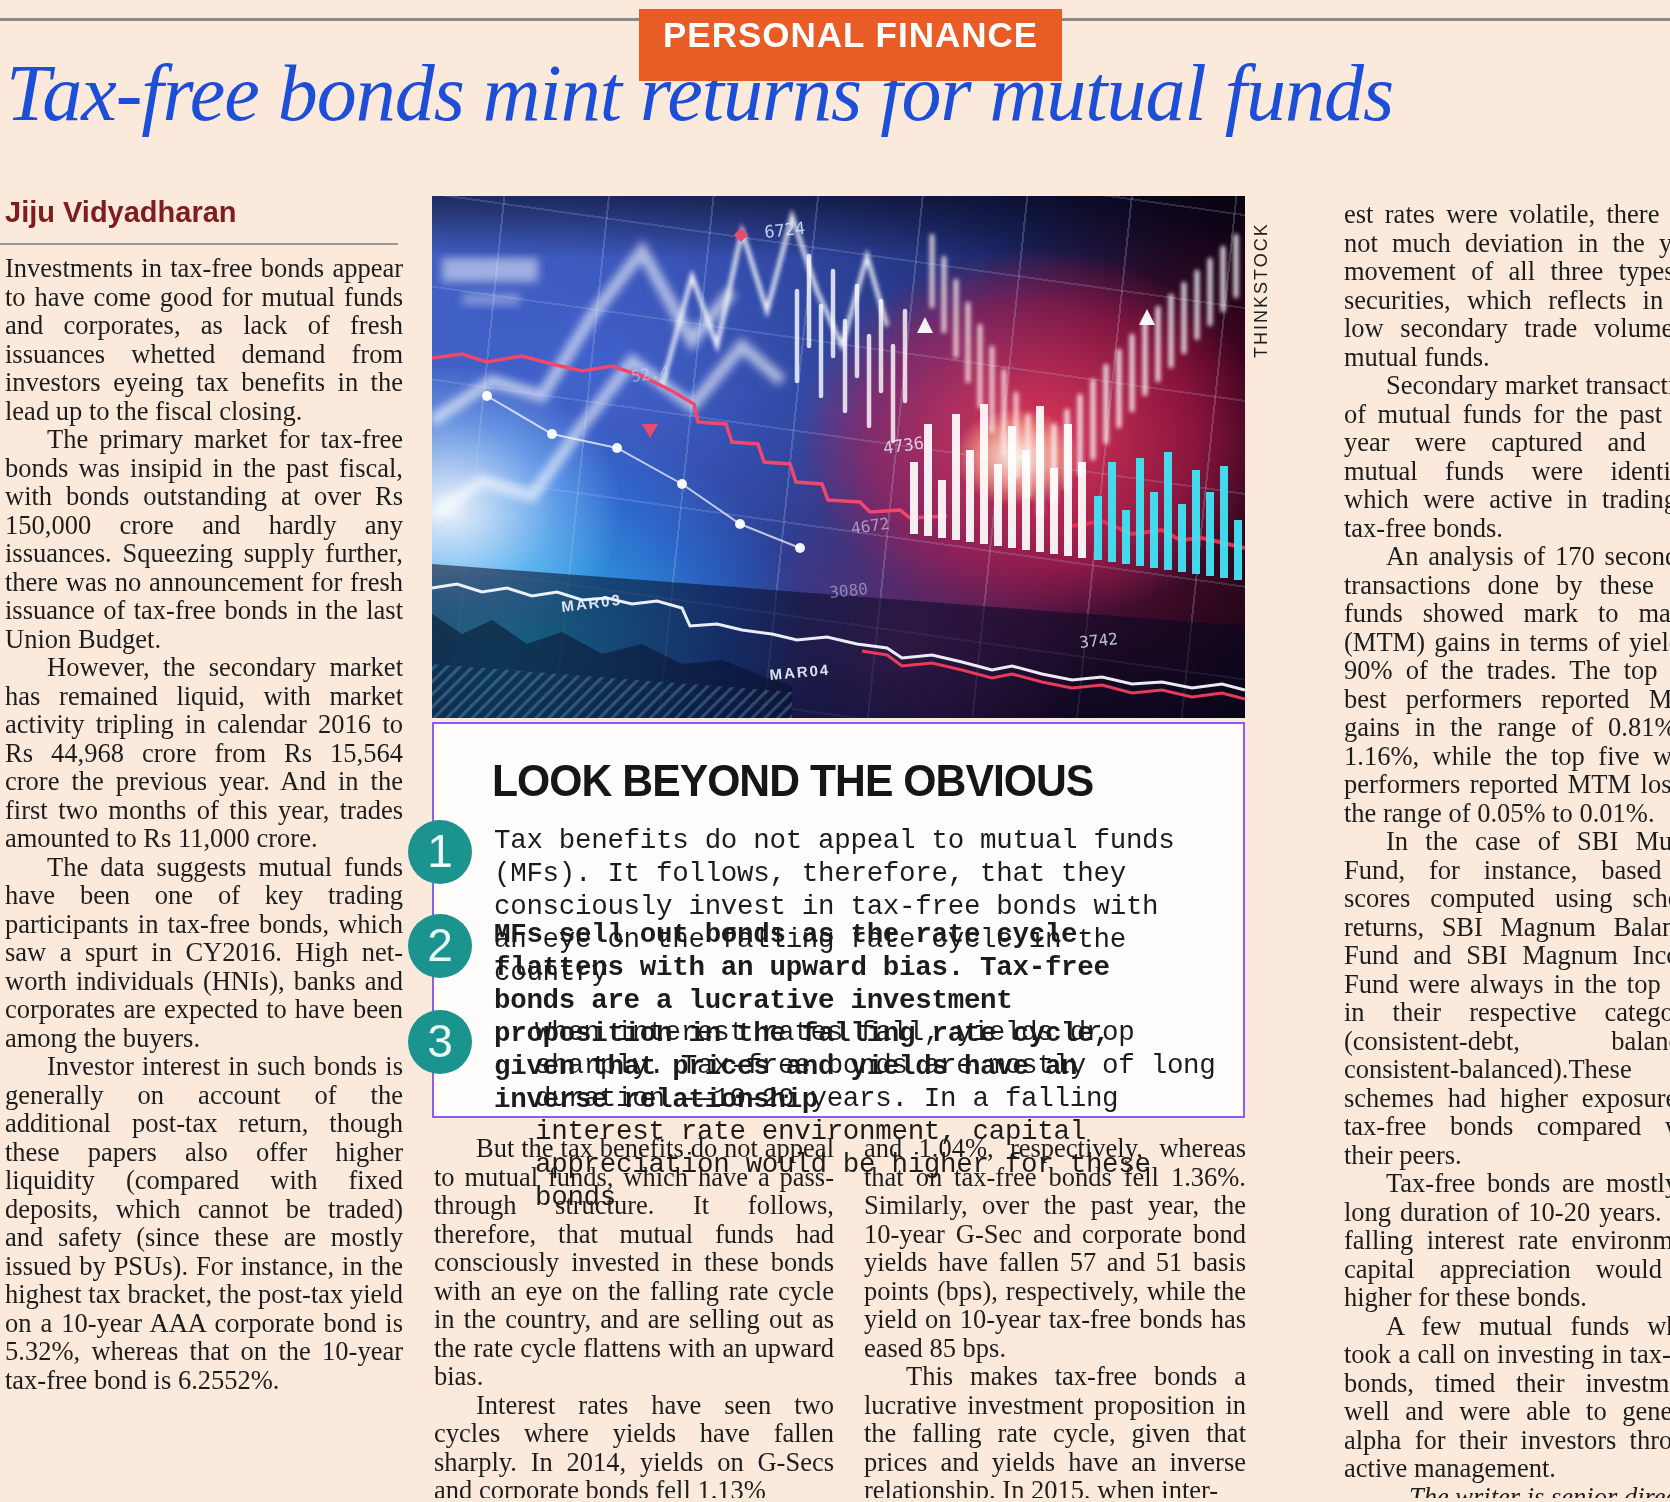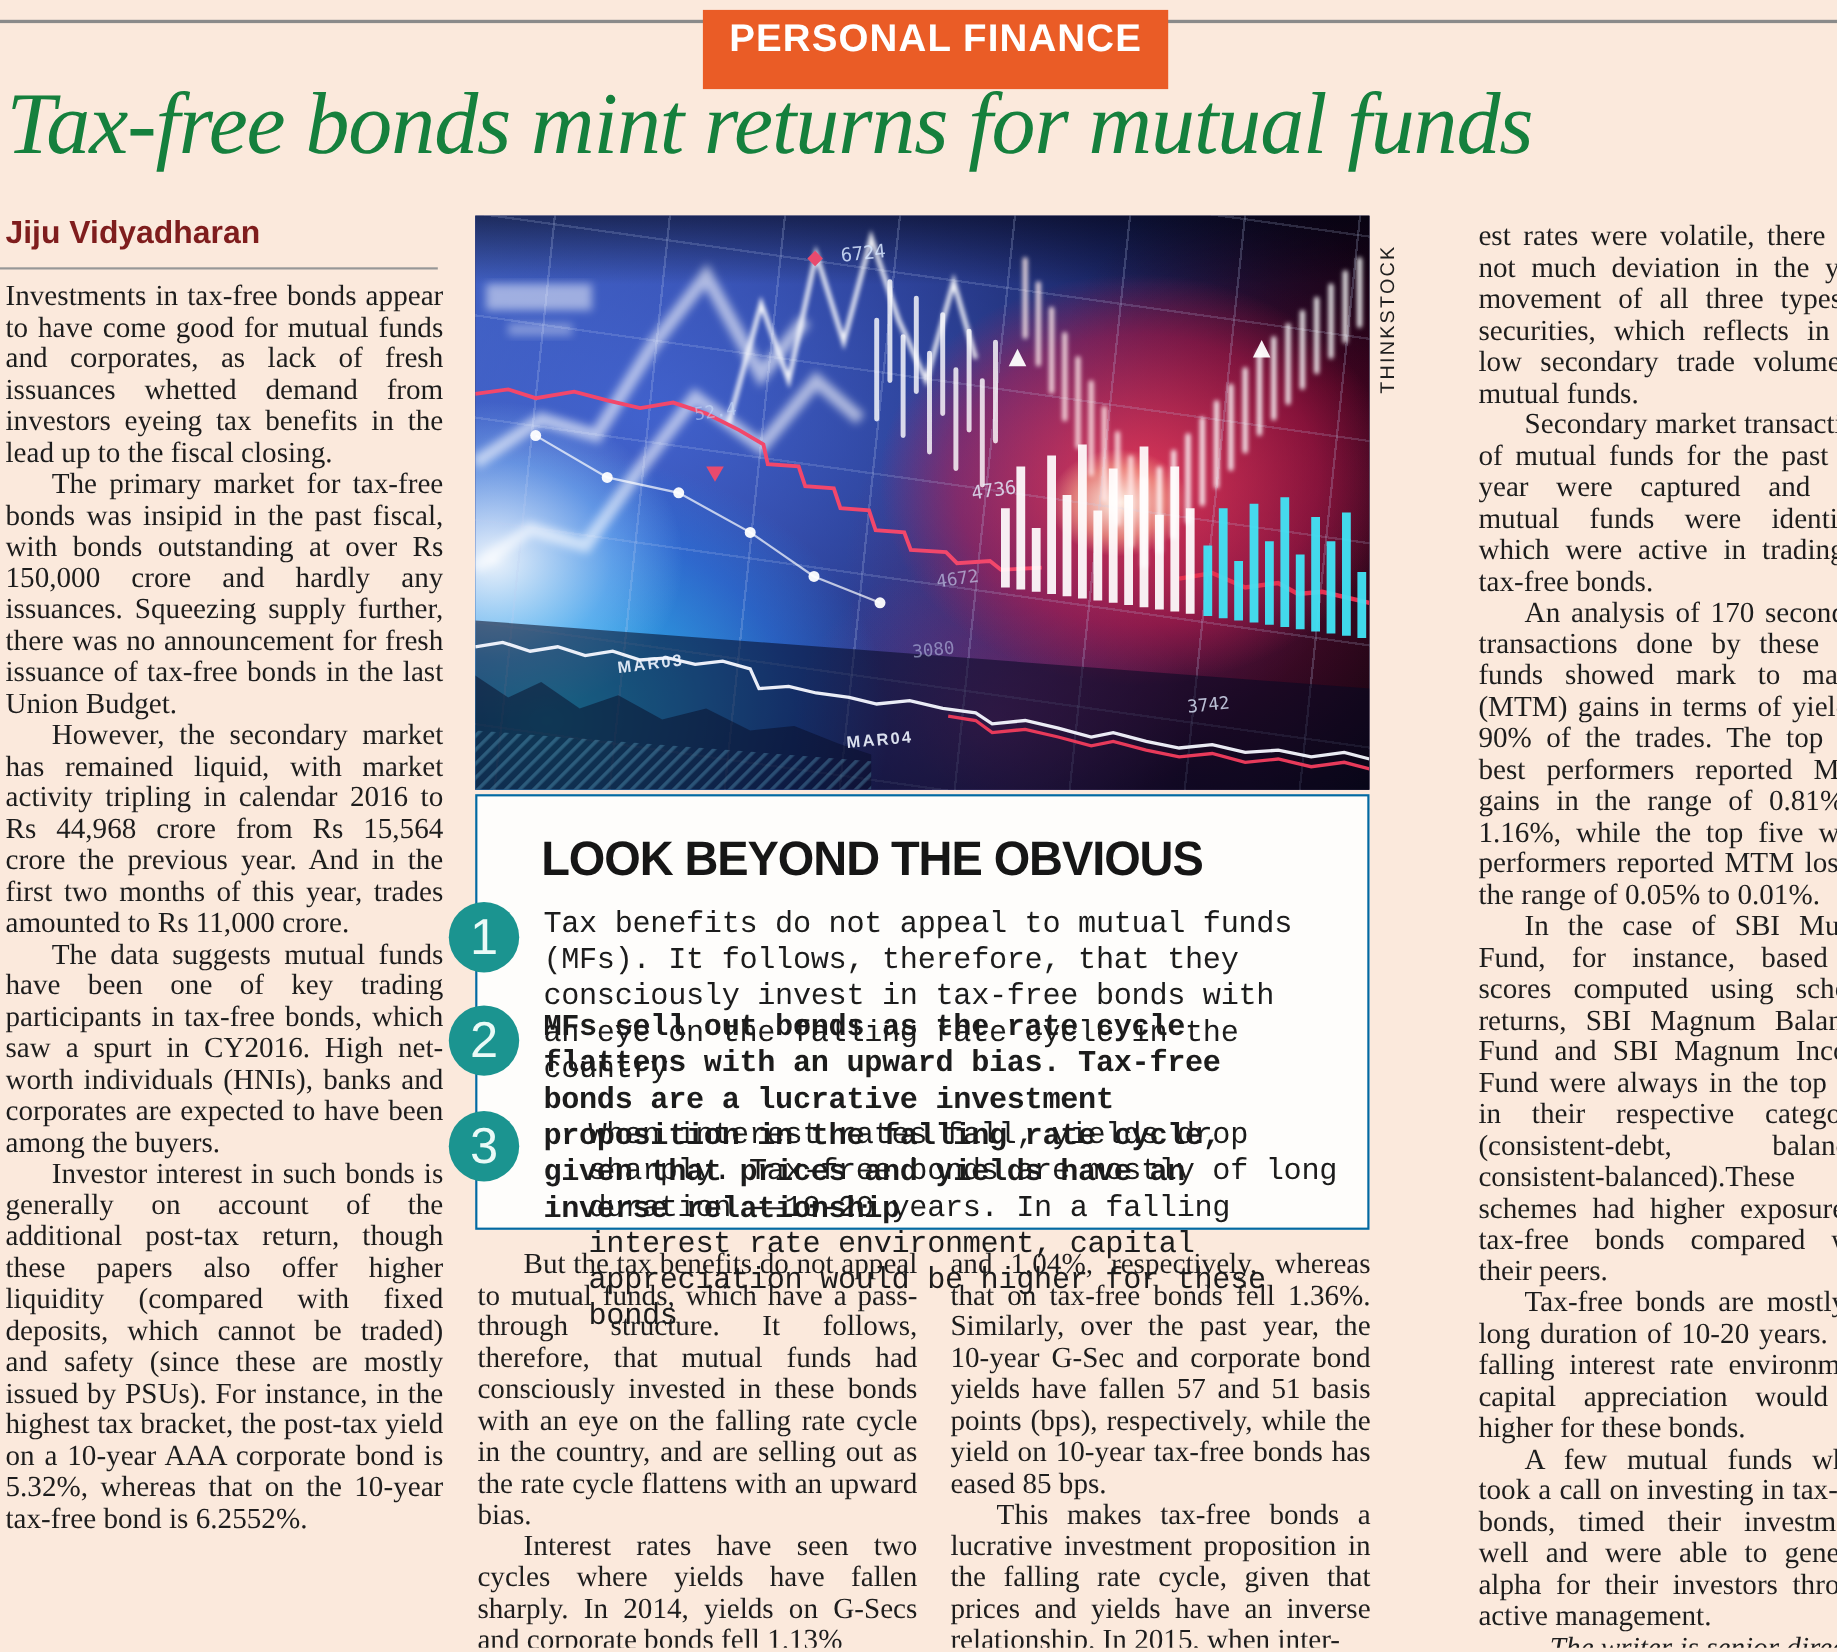--- a/index.html
+++ b/index.html
@@ -3,23 +3,23 @@
 <meta charset="utf-8">
 <style>
   * { margin:0; padding:0; box-sizing:border-box; }
   body { background:#e8e0d8; font-family:"Liberation Serif", serif; }
   .page{ position:relative; width:1670px; height:1502px; background:#fbe9dc; overflow:hidden; color:#1d1d1d; }
 
   .top-rule{ position:absolute; top:18px; left:0; width:1670px; height:3px; background:#8a8a8a; }
   .kicker{ position:absolute; top:9px; left:639px; padding:6px 24px 26px; background:#ea5c26; color:#fff;
            font-family:"Liberation Sans", sans-serif; font-weight:bold; font-size:35px; letter-spacing:1px; z-index:3; }
 
-  .headline{ position:absolute; top:68px; left:6px; width:1660px; white-space:nowrap;
+  .headline{ position:absolute; top:48px; left:6px; width:1660px; white-space:nowrap;
              font-family:"Liberation Serif", serif; font-style:italic; font-weight:normal;
-             font-size:80px; letter-spacing:-1px; color:#15803d; }
+             font-size:80px; letter-spacing:-1px; color:#1d4ed8; }
 
   .byline{ position:absolute; top:196px; left:5px; font-family:"Liberation Sans", sans-serif;
            font-weight:bold; font-size:29px; color:#7f1d1d; }
   .byline-rule{ position:absolute; top:243px; left:0; width:398px; height:2px; background:#979797; }
 
   .col{ position:absolute; font-size:26.5px; line-height:28.5px; text-align:justify; color:#1d1d1d; }
   .col p{ margin:0; }
   .col p.ind{ text-indent:42px; }
   #col1{ left:5px;  top:254px;  width:398px; height:1244px; overflow:hidden; }
   #col2{ left:434px; top:1134px; width:400px; height:364px; overflow:hidden; }
@@ -48,21 +48,21 @@
       repeating-linear-gradient(96deg, rgba(190,205,240,.22) 0 2px, rgba(0,0,0,0) 2px 104px),
       repeating-linear-gradient(8deg,  rgba(190,205,240,.18) 0 2px, rgba(0,0,0,0) 2px 92px);
   }
   .photo svg{ position:absolute; inset:0; }
   .photo-credit{ position:absolute; left:1251px; top:198px; height:160px;
      writing-mode:vertical-rl; transform:rotate(180deg);
      font-family:"Liberation Sans", sans-serif; font-size:18px; letter-spacing:2px; color:#1f1f1f; }
 
   
   .infobox{ position:absolute; left:432px; top:722px; width:813px; height:396px;
-            background:#fefdfb; border:2px solid #0369a1; }
+            background:#fefdfb; border:2px solid #8b5cf6; }
   .infobox-title{ position:absolute; left:58px; top:32px; font-family:"Liberation Sans", sans-serif;
                   font-weight:bold; font-size:44px; letter-spacing:-1px; color:#161616;
                   transform:scaleX(.97); transform-origin:left; }
   .point-text{ position:absolute; left:60px; width:706px; font-family:Liberation Mono, monospace;
                font-size:27.5px; line-height:33px; letter-spacing:-0.3px; color:#1c1c1c; }
   #pt1{ top:100px; } #pt2{ top:194px; font-weight:bold; } #pt3{ top:292px;margin-left:41px; }
   .num-circle{ position:absolute; left:-26px; width:64px; height:64px; border-radius:50%;
                background:#1b9490; color:#eafaf7; font-family:"Liberation Sans", sans-serif;
                font-size:46px; font-weight:400; text-align:center; line-height:62px; }
   #nc1{ top:96px; } #nc2{ top:190px; } #nc3{ top:286px; }

